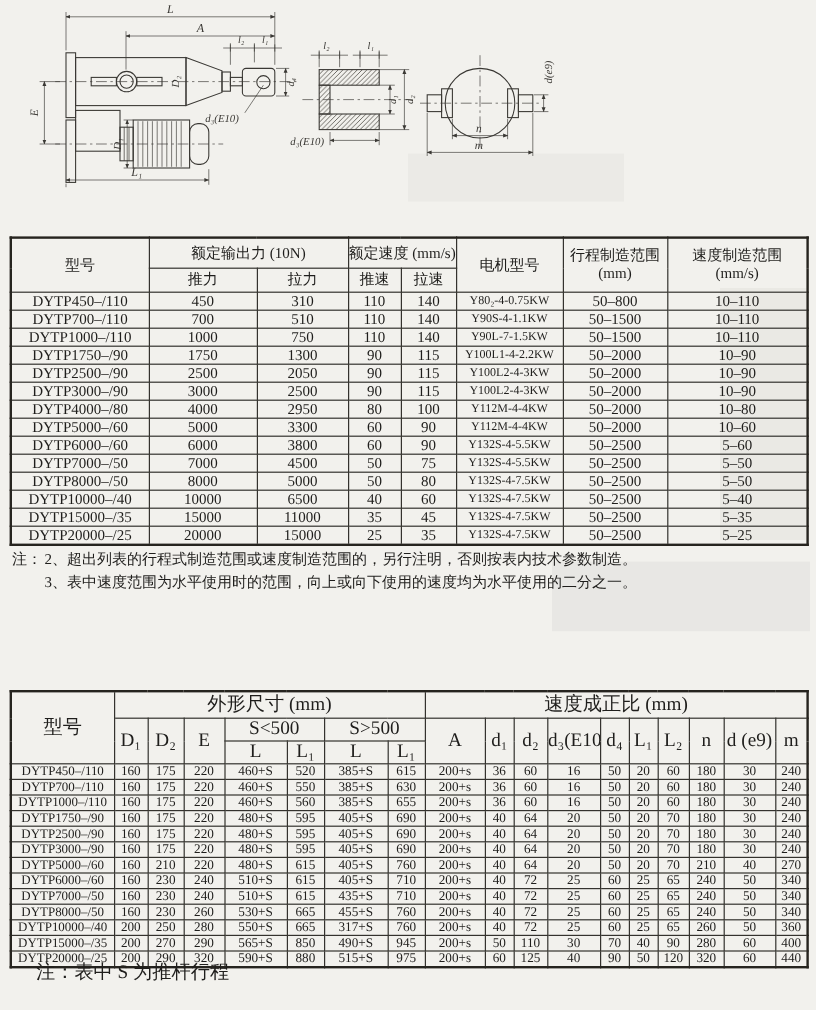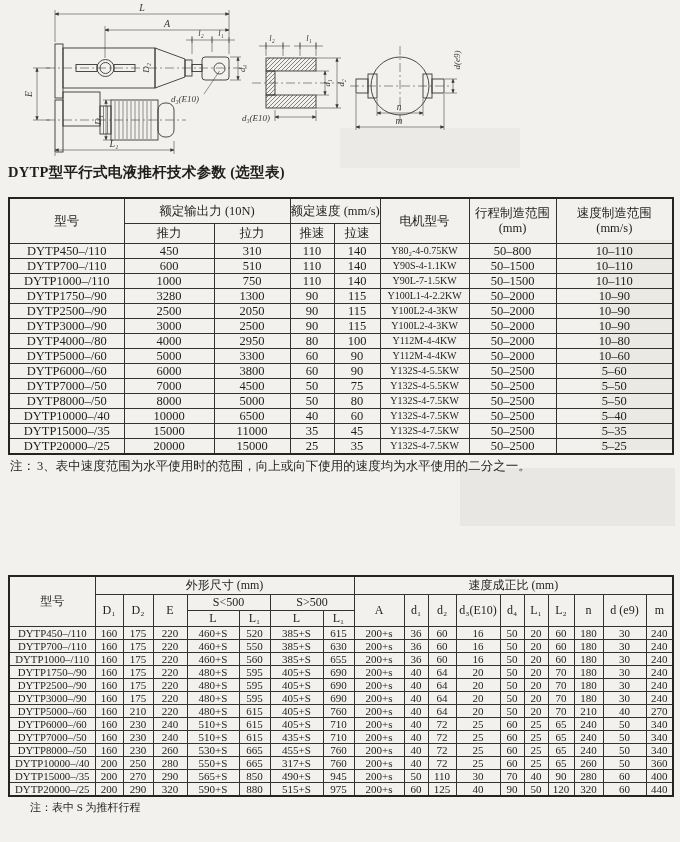--- a/index.html
+++ b/index.html
@@ -23,33 +23,33 @@
   th,td { border:1px solid #34322e; text-align:center; vertical-align:middle; padding:0; overflow:hidden; white-space:nowrap; font-weight:normal; }
 
   #table1 { top:197px; width:664px; border:2px solid #26241f; }
   #table1 thead tr.h-row1 th { height:24px; font-size:12.5px; }
   #table1 thead tr.h-row2 th { height:19px; font-size:12.5px; }
   #table1 .h2line { line-height:1.2; font-size:12px; }
   #table1 tbody td { height:14px; font-size:12.5px; line-height:1; }
   #table1 tbody td:nth-child(6) { font-size:10px; }
 
   #table2 { top:575px; width:664px; border:2px solid #26241f; }
-  #table2 thead th { font-size:12px; }
+  #table2 thead th { font-size:16px; }
   #table2 thead tr.h-row1 th { height:16px; }
   #table2 thead tr.h-row2 th { height:15px; }
   #table2 thead tr.h-row3 th { height:13px; }
   #table2 tbody td { height:12px; font-size:11px; line-height:1; }
   #table2 tbody td:first-child { font-size:10.8px; }
 
   .notes { position:absolute; left:10px; top:457px; width:662px; font-size:12.5px; line-height:18.5px; }
   .note-prefix { position:absolute; left:0; top:0; }
   .notes-list { margin-left:27px; }
   .note-item { display:block; padding-left:25px; text-indent:-25px; }
 
-  .foot-note { position:absolute; left:30px; top:800px; font-size:11px; }
+  .foot-note { position:absolute; left:30px; top:800px; font-size:16px; }
 
   svg text { font-family:"Liberation Serif","DejaVu Serif",serif; fill:#3a3834; }
 </style>
 </head>
 <body>
 
 <div class="page">
 
   
   <svg width="680" height="162" viewBox="0 0 680 162">
@@ -217,21 +217,20 @@
         <text x="399" y="124" text-anchor="middle" font-size="9.5">m</text>
       </g>
     </g>
   </svg>
 
   <div class="artifact a1"></div>
   <div class="artifact a2"></div>
   <div class="artifact a3"></div>
 
   
-  <div id="title1" class="sec-title">DYTP型平行式电液推杆技术参数 (选型表)</div>
 
   
   <table id="table1">
     <colgroup>
       <col style="width:115px">
         <col style="width:90px">
         <col style="width:76px">
         <col style="width:44px">
       <col style="width:46px">
         <col style="width:89px">
@@ -266,41 +265,41 @@
           <td>450</td>
           <td>310</td>
           <td>110</td>
           <td>140</td>
           <td>Y80₂-4-0.75KW</td>
           <td>50–800</td>
           <td>10–110</td>
         </tr>
         <tr>
           <td>DYTP700–/110</td>
-          <td>600</td>
+          <td>700</td>
           <td>510</td>
           <td>110</td>
           <td>140</td>
           <td>Y90S-4-1.1KW</td>
           <td>50–1500</td>
           <td>10–110</td>
         </tr>
         <tr>
           <td>DYTP1000–/110</td>
           <td>1000</td>
           <td>750</td>
           <td>110</td>
           <td>140</td>
           <td>Y90L-7-1.5KW</td>
           <td>50–1500</td>
           <td>10–110</td>
         </tr>
         <tr>
           <td>DYTP1750–/90</td>
-          <td>3280</td>
+          <td>1750</td>
           <td>1300</td>
           <td>90</td>
           <td>115</td>
           <td>Y100L1-4-2.2KW</td>
           <td>50–2000</td>
           <td>10–90</td>
         </tr>
         <tr>
           <td>DYTP2500–/90</td>
           <td>2500</td>
@@ -401,20 +400,21 @@
           <td>50–2500</td>
           <td>5–25</td>
         </tr>
       </tbody>
   </table>
 
   
   <div class="notes">
     <span class="note-prefix">注：</span>
     <div class="notes-list">
+      <span class="note-item">2、超出列表的行程式制造范围或速度制造范围的，另行注明，否则按表内技术参数制造。</span>
       <span class="note-item">3、表中速度范围为水平使用时的范围，向上或向下使用的速度均为水平使用的二分之一。</span>
     </div>
   </div>
 
   
 
   
   <table id="table2">
     <colgroup>
       <col style="width:86px">

